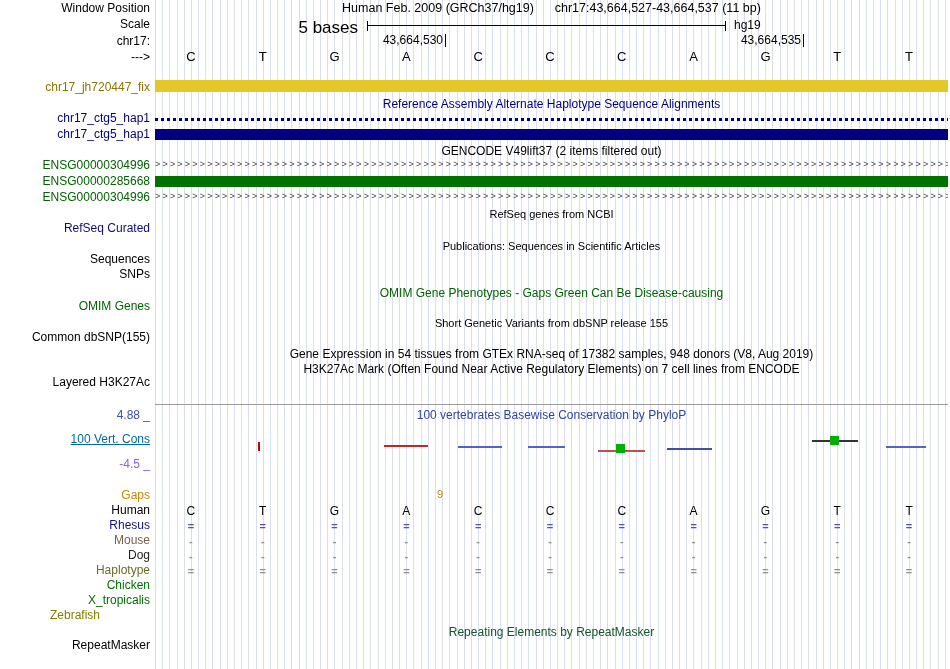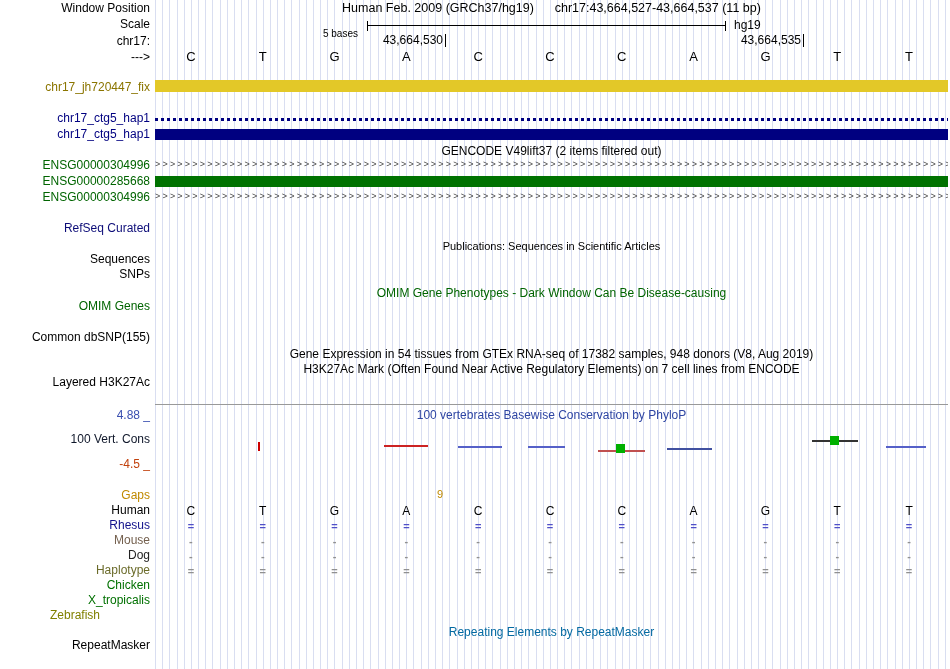--- a/index.html
+++ b/index.html
@@ -17,21 +17,21 @@
     font-size:12px; line-height:13px; white-space:nowrap;
   }
   .center-text {
     position:absolute; left:155px; width:793px; text-align:center;
     line-height:14px; white-space:nowrap;
   }
   .header-title {
     position:absolute; left:155px; width:793px; top:1px; text-align:center;
     font-size:12.5px; white-space:pre; color:#000;
   }
-  .scale-label { position:absolute; left:270px; width:88px; top:28px; text-align:right; font-size:10px; }
+  .scale-label { position:absolute; left:270px; width:88px; top:18px; text-align:right; font-size:17px; }
   .scale-bar {
     position:absolute; left:367px; top:21px; width:359px; height:10px;
     border-left:1px solid #000; border-right:1px solid #000;
   }
   .scale-bar::after { content:""; position:absolute; left:0; right:0; top:4px; border-top:1px solid #000; }
   .assembly-label { position:absolute; left:734px; top:18px; font-size:12px; }
   .coord-label { position:absolute; width:84px; text-align:right; font-size:12px; line-height:13px; }
   .coord-tick { position:absolute; width:1px; height:13px; background:#000; }
   .base-cell { position:absolute; text-align:center; line-height:14px; white-space:nowrap; }
   .ref-base { font-size:13px; }
@@ -80,22 +80,22 @@
     <div class="side-label" style="top: 159px; color: rgb(0, 100, 0);">ENSG00000304996</div>
     <div class="side-label" style="top: 175px; color: rgb(0, 100, 0);">ENSG00000285668</div>
     <div class="side-label" style="top: 191px; color: rgb(0, 100, 0);">ENSG00000304996</div>
     <div class="side-label" style="top: 222px; color: rgb(12, 12, 120);">RefSeq Curated</div>
     <div class="side-label" style="top: 253px; color: rgb(0, 0, 0);">Sequences</div>
     <div class="side-label" style="top: 268px; color: rgb(0, 0, 0);">SNPs</div>
     <div class="side-label" style="top: 300px; color: rgb(0, 100, 0);">OMIM Genes</div>
     <div class="side-label" style="top: 331px; color: rgb(0, 0, 0);">Common dbSNP(155)</div>
     <div class="side-label" style="top: 376px; color: rgb(0, 0, 0);">Layered H3K27Ac</div>
     <div class="side-label" style="top: 409px; color: rgb(58, 79, 176);">4.88 _</div>
-    <div class="side-label" style="top: 433px; color: #0f172a;">100 Vert. Cons</div>
-    <div class="side-label" style="top: 458px; color: #c2410c;">-4.5 _</div>
+    <div class="side-label" style="top: 433px; color: #0369a1; text-decoration: underline;">100 Vert. Cons</div>
+    <div class="side-label" style="top: 458px; color: #8b5cf6;">-4.5 _</div>
     <div class="side-label" style="top: 489px; color: rgb(192, 138, 0);">Gaps</div>
     <div class="side-label" style="top: 639px; color: rgb(0, 0, 0);">RepeatMasker</div>
     <div class="base-cell ref-base" style="left: 155px; top: 50px; width: 71.8182px; color: rgb(0, 0, 0);">C</div>
     <div class="base-cell ref-base" style="left: 226.818px; top: 50px; width: 71.8182px; color: rgb(0, 0, 0);">T</div>
     <div class="base-cell ref-base" style="left: 298.636px; top: 50px; width: 71.8182px; color: rgb(0, 0, 0);">G</div>
     <div class="base-cell ref-base" style="left: 370.455px; top: 50px; width: 71.8182px; color: rgb(0, 0, 0);">A</div>
     <div class="base-cell ref-base" style="left: 442.273px; top: 50px; width: 71.8182px; color: rgb(0, 0, 0);">C</div>
     <div class="base-cell ref-base" style="left: 514.091px; top: 50px; width: 71.8182px; color: rgb(0, 0, 0);">C</div>
     <div class="base-cell ref-base" style="left: 585.909px; top: 50px; width: 71.8182px; color: rgb(0, 0, 0);">C</div>
     <div class="base-cell ref-base" style="left: 657.727px; top: 50px; width: 71.8182px; color: rgb(0, 0, 0);">A</div>
@@ -158,27 +158,30 @@
     <div class="base-cell align-glyph" style="left: 442.273px; top: 564px; width: 71.8182px; color: rgb(144, 144, 144);">=</div>
     <div class="base-cell align-glyph" style="left: 514.091px; top: 564px; width: 71.8182px; color: rgb(144, 144, 144);">=</div>
     <div class="base-cell align-glyph" style="left: 585.909px; top: 564px; width: 71.8182px; color: rgb(144, 144, 144);">=</div>
     <div class="base-cell align-glyph" style="left: 657.727px; top: 564px; width: 71.8182px; color: rgb(144, 144, 144);">=</div>
     <div class="base-cell align-glyph" style="left: 729.545px; top: 564px; width: 71.8182px; color: rgb(144, 144, 144);">=</div>
     <div class="base-cell align-glyph" style="left: 801.364px; top: 564px; width: 71.8182px; color: rgb(144, 144, 144);">=</div>
     <div class="base-cell align-glyph" style="left: 873.182px; top: 564px; width: 71.8182px; color: rgb(144, 144, 144);">=</div>
     <div class="side-label" style="top: 579px; color: rgb(0, 112, 0);">Chicken</div>
     <div class="side-label" style="top: 594px; color: rgb(0, 112, 0);">X_tropicalis</div>
     <div class="side-label" style="top: 609px; color: rgb(128, 128, 0); text-align: center;">Zebrafish</div>
+    <div class="center-text" style="top: 97px; color: rgb(0, 0, 128); font-size: 12px;">Reference Assembly Alternate Haplotype Sequence Alignments</div>
     <div class="center-text" style="top: 144px; color: rgb(0, 0, 0); font-size: 12px;">GENCODE V49lift37 (2 items filtered out)</div>
+    <div class="center-text" style="top: 207px; color: rgb(0, 0, 0); font-size: 11px;">RefSeq genes from NCBI</div>
     <div class="center-text" style="top: 239px; color: rgb(0, 0, 0); font-size: 11px;">Publications: Sequences in Scientific Articles</div>
-    <div class="center-text" style="top: 286px; color: rgb(0, 100, 0); font-size: 12px;">OMIM Gene Phenotypes - Dark Window Can Be Disease-causing</div>
+    <div class="center-text" style="top: 286px; color: rgb(0, 100, 0); font-size: 12px;">OMIM Gene Phenotypes - Gaps Green Can Be Disease-causing</div>
+    <div class="center-text" style="top: 316px; color: rgb(0, 0, 0); font-size: 11px;">Short Genetic Variants from dbSNP release 155</div>
     <div class="center-text" style="top: 347px; color: rgb(0, 0, 0); font-size: 12px;">Gene Expression in 54 tissues from GTEx RNA-seq of 17382 samples, 948 donors (V8, Aug 2019)</div>
     <div class="center-text" style="top: 362px; color: rgb(0, 0, 0); font-size: 12px;">H3K27Ac Mark (Often Found Near Active Regulatory Elements) on 7 cell lines from ENCODE</div>
     <div class="center-text" style="top: 408px; color: rgb(46, 69, 163); font-size: 12px;">100 vertebrates Basewise Conservation by PhyloP</div>
-    <div class="center-text" style="top: 625px; color: #0369a1; font-size: 12px;">Repeating Elements by RepeatMasker</div>
+    <div class="center-text" style="top: 625px; color: #14532d; font-size: 12px;">Repeating Elements by RepeatMasker</div>
     <div class="coord-label" style="left: 359px; top: 34px;">43,664,530</div>
     <div class="coord-tick" style="left: 445px; top: 34px;"></div>
     <div class="coord-label" style="left: 717px; top: 34px;">43,664,535</div>
     <div class="coord-tick" style="left: 803px; top: 34px;"></div>
     <div class="cons-mark" style="left: 258px; top: 442px; width: 2px; height: 9px; background: rgb(204, 0, 0);"></div>
     <div class="cons-mark" style="left: 384px; top: 445px; width: 44px; height: 2px; background: rgb(204, 34, 34);"></div>
     <div class="cons-mark" style="left: 458px; top: 446px; width: 44px; height: 2px; background: rgb(85, 96, 200);"></div>
     <div class="cons-mark" style="left: 528px; top: 446px; width: 37px; height: 2px; background: rgb(85, 96, 200);"></div>
     <div class="cons-mark" style="left: 598px; top: 450px; width: 47px; height: 2px; background: rgb(192, 80, 80);"></div>
     <div class="cons-mark" style="left: 616px; top: 444px; width: 9px; height: 9px; background: rgb(0, 176, 0);"></div>

